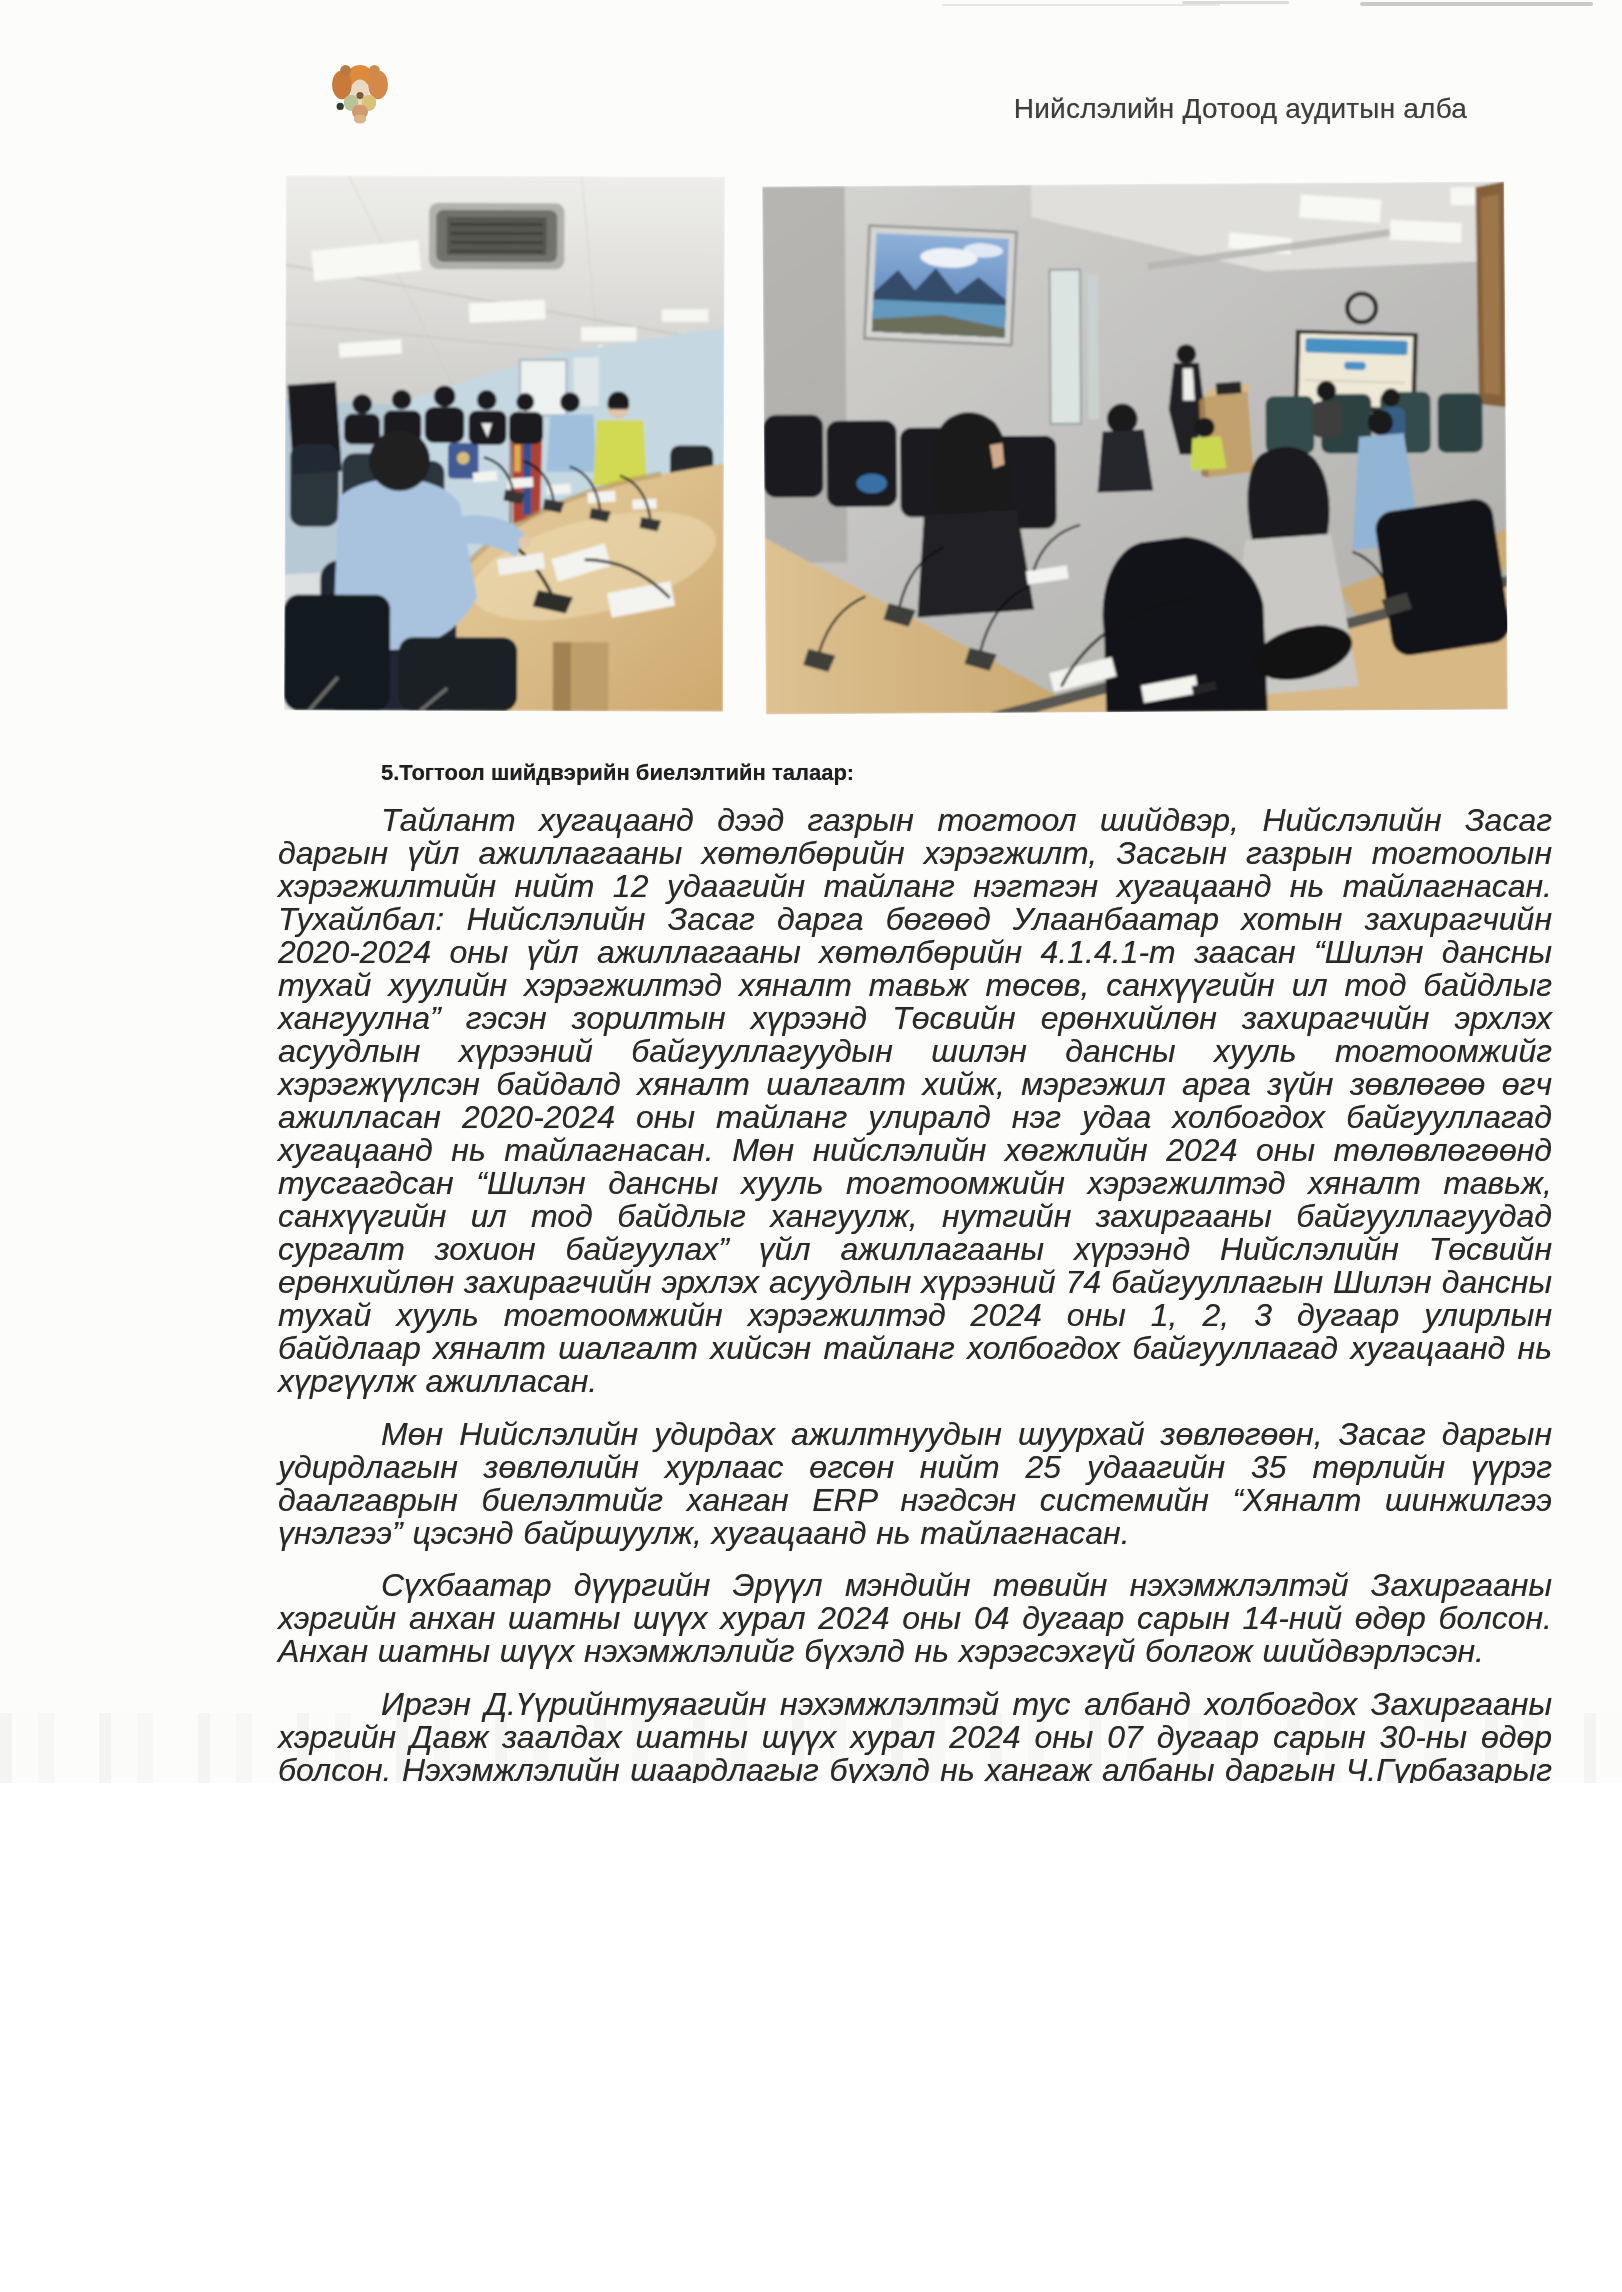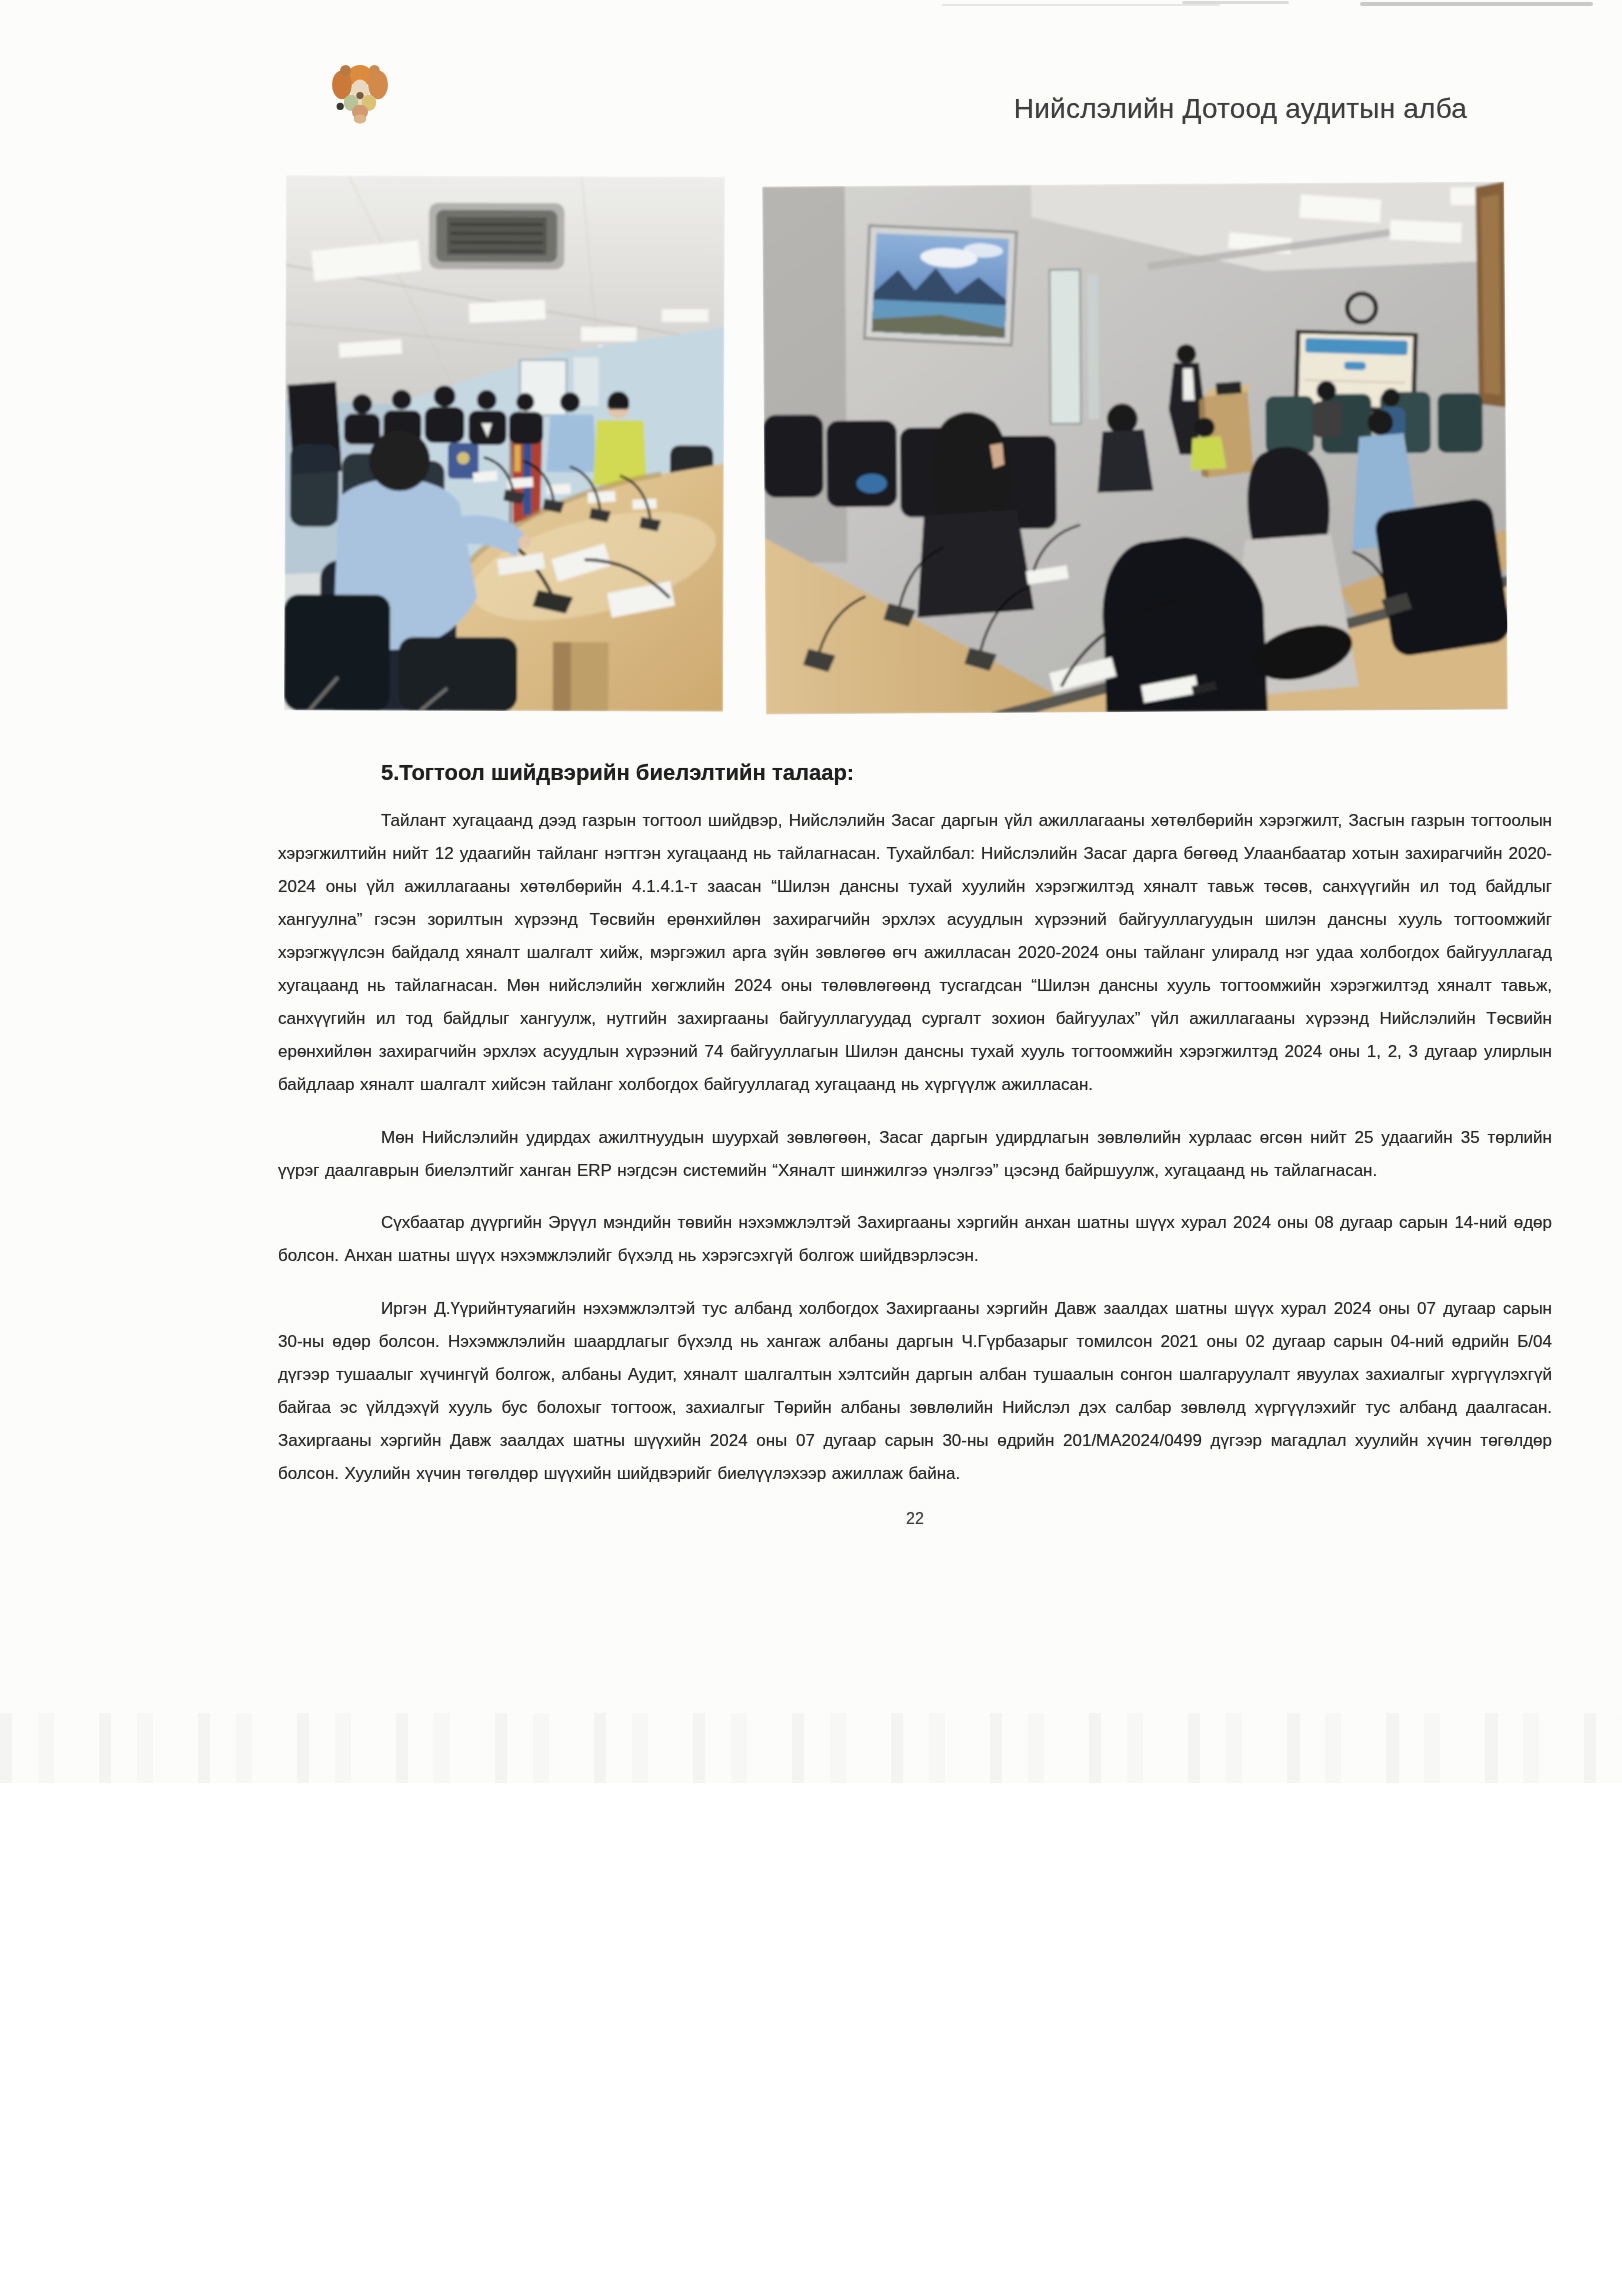--- a/index.html
+++ b/index.html
@@ -38,24 +38,25 @@
   .photo-right{left:764px;top:184px;width:742px;height:528px;transform:rotate(-.4deg);}
   
   .textcol{position:absolute;left:278px;top:758px;width:1274px;}
   .sec-heading{
     font-size:22px;line-height:30px;font-weight:700;color:#1f1f1f;
     margin:0 0 16px 103px;
     text-shadow:0 0 0.7px rgba(31,31,31,.6);
   }
   .sec-heading.second{margin-top:29px;margin-bottom:21.5px;}
   .para{
-    font-size:17px;line-height:33px;text-align:justify;text-indent:103px;
+    font-size:32px;line-height:33px;text-align:justify;text-indent:103px;
     margin:0 0 19.7px 0;color:#292929;
     text-shadow:0 0 0.7px rgba(41,41,41,.55);
     word-spacing:0.9px;
+    font-style:italic;
   }
   .page-number{
     margin-top:2px;width:100%;text-align:center;
     font-size:16px;color:#404040;text-shadow:0 0 0.7px rgba(44,44,44,.5);
   }
 </style>
 </head>
 <body>
 
 <div class="page">
@@ -357,19 +358,19 @@
           <polygon points="688,466 716,458 722,476 694,484" fill="#3a3a38" stroke="none"></polygon>
         </g>
       </g>
     </svg>
   </div>
 
   <div class="textcol">
     <h3 class="sec-heading">5.Тогтоол шийдвэрийн биелэлтийн талаар:</h3>
     <p class="para">Тайлант хугацаанд дээд газрын тогтоол шийдвэр, Нийслэлийн Засаг даргын үйл ажиллагааны хөтөлбөрийн хэрэгжилт, Засгын газрын тогтоолын хэрэгжилтийн нийт 12 удаагийн тайланг нэгтгэн хугацаанд нь тайлагнасан. Тухайлбал: Нийслэлийн Засаг дарга бөгөөд Улаанбаатар хотын захирагчийн 2020-2024 оны үйл ажиллагааны хөтөлбөрийн 4.1.4.1-т заасан “Шилэн дансны тухай хуулийн хэрэгжилтэд хяналт тавьж төсөв, санхүүгийн ил тод байдлыг хангуулна” гэсэн зорилтын хүрээнд Төсвийн ерөнхийлөн захирагчийн эрхлэх асуудлын хүрээний байгууллагуудын шилэн дансны хууль тогтоомжийг хэрэгжүүлсэн байдалд хяналт шалгалт хийж, мэргэжил арга зүйн зөвлөгөө өгч ажилласан 2020-2024 оны тайланг улиралд нэг удаа холбогдох байгууллагад хугацаанд нь тайлагнасан. Мөн нийслэлийн хөгжлийн 2024 оны төлөвлөгөөнд тусгагдсан “Шилэн дансны хууль тогтоомжийн хэрэгжилтэд хяналт тавьж, санхүүгийн ил тод байдлыг хангуулж, нутгийн захиргааны байгууллагуудад сургалт зохион байгуулах” үйл ажиллагааны хүрээнд Нийслэлийн Төсвийн ерөнхийлөн захирагчийн эрхлэх асуудлын хүрээний 74 байгууллагын Шилэн дансны тухай хууль тогтоомжийн хэрэгжилтэд 2024 оны 1, 2, 3 дугаар улирлын байдлаар хяналт шалгалт хийсэн тайланг холбогдох байгууллагад хугацаанд нь хүргүүлж ажилласан.</p>
     <p class="para">Мөн Нийслэлийн удирдах ажилтнуудын шуурхай зөвлөгөөн, Засаг даргын удирдлагын зөвлөлийн хурлаас өгсөн нийт 25 удаагийн 35 төрлийн үүрэг даалгаврын биелэлтийг ханган ERP нэгдсэн системийн “Хяналт шинжилгээ үнэлгээ” цэсэнд байршуулж, хугацаанд нь тайлагнасан.</p>
-    <p class="para">Сүхбаатар дүүргийн Эрүүл мэндийн төвийн нэхэмжлэлтэй Захиргааны хэргийн анхан шатны шүүх хурал 2024 оны 08 дугаар сарын 14-ний өдөр болсон. Анхан шатны шүүх нэхэмжлэлийг бүхэлд нь хэрэгсэхгүй болгож шийдвэрлэсэн.</p>
+    <p class="para">Сүхбаатар дүүргийн Эрүүл мэндийн төвийн нэхэмжлэлтэй Захиргааны хэргийн анхан шатны шүүх хурал 2024 оны 04 дугаар сарын 14-ний өдөр болсон. Анхан шатны шүүх нэхэмжлэлийг бүхэлд нь хэрэгсэхгүй болгож шийдвэрлэсэн.</p>
     <p class="para">Иргэн Д.Үүрийнтуяагийн нэхэмжлэлтэй тус албанд холбогдох Захиргааны хэргийн Давж заалдах шатны шүүх хурал 2024 оны 07 дугаар сарын 30-ны өдөр болсон. Нэхэмжлэлийн шаардлагыг бүхэлд нь хангаж албаны даргын Ч.Гүрбазарыг томилсон 2021 оны 02 дугаар сарын 04-ний өдрийн Б/04 дүгээр тушаалыг хүчингүй болгож, албаны Аудит, хяналт шалгалтын хэлтсийн даргын албан тушаалын сонгон шалгаруулалт явуулах захиалгыг хүргүүлэхгүй байгаа эс үйлдэхүй хууль бус болохыг тогтоож, захиалгыг Төрийн албаны зөвлөлийн Нийслэл дэх салбар зөвлөлд хүргүүлэхийг тус албанд даалгасан. Захиргааны хэргийн Давж заалдах шатны шүүхийн 2024 оны 07 дугаар сарын 30-ны өдрийн 201/МА2024/0499 дүгээр магадлал хуулийн хүчин төгөлдөр болсон. Хуулийн хүчин төгөлдөр шүүхийн шийдвэрийг биелүүлэхээр ажиллаж байна.</p>
     <div class="page-number">22</div>
   </div>
 
 </div>
 
 
 </body></html>

